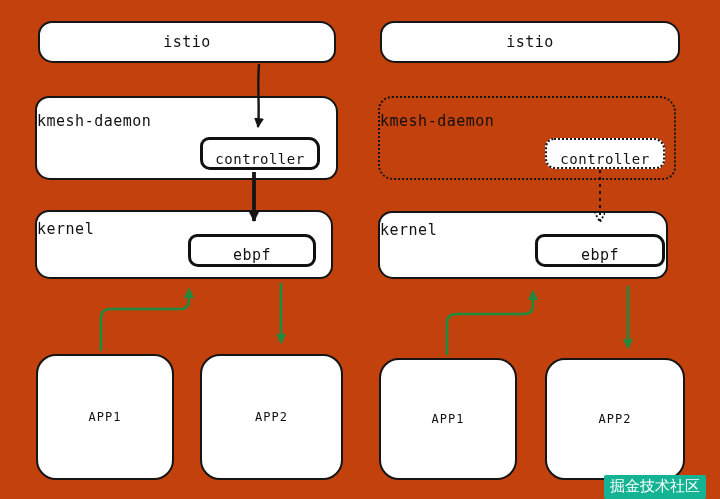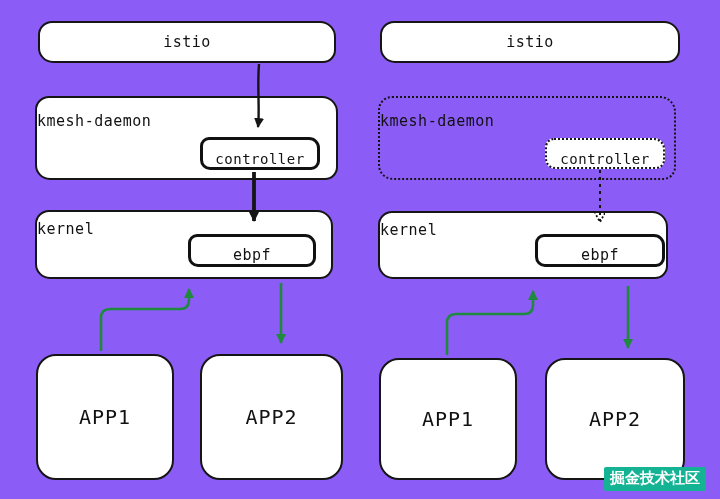--- a/index.html
+++ b/index.html
@@ -1,44 +1,44 @@
 <!DOCTYPE html>
 <html><head>
 <meta charset="utf-8">
 <style>
   * { margin:0; padding:0; box-sizing:border-box; }
   html,body { background:#ffffff; }
   body { font-family:"DejaVu Sans Mono","Liberation Mono",monospace; }
   .canvas {
     position:relative; width:720px; height:499px;
-    background:#8b5cf6; overflow:hidden;
+    background:#c2410c; overflow:hidden;
   }
   .box {
     position:absolute; background:#ffffff;
     border:2.2px solid #151515;
     border-radius:14px 16px 13px 15px;
     color:#111;
   }
   .box.dotted { border:2.4px dotted #151515; background:transparent; }
   .center { display:flex; align-items:center; justify-content:center; }
   .toplabel { text-align:left; }
   .lbl { font-size:15px; letter-spacing:.5px; color:#111; }
   .inner {
     position:absolute; background:#ffffff;
     border:3px solid #111; border-radius:9px 11px 9px 10px;
     display:flex; align-items:flex-end; justify-content:center;
   }
   .inner.dotted { border:2.4px dotted #151515; }
-  .applbl { font-size:20px; letter-spacing:1px; }
+  .applbl { font-size:12px; letter-spacing:1px; }
   svg.arrows { position:absolute; left:0; top:0; pointer-events:none; }
   .watermark {
-    position:absolute; right:14px; bottom:8px;
+    position:absolute; right:14px; bottom:0;
     display:flex; align-items:center; gap:3px;
     font-family:"DejaVu Sans","Liberation Sans",sans-serif;
-    font-size:15px; font-weight:bold; white-space:nowrap;
+    font-size:15px; font-weight:normal; white-space:nowrap;
   }
   .wm-badge {
     background:#14b394; color:#ffffff;
     padding:2px 6px 3px 6px; border-radius:2px;
   }
   .wm-text {
     color:#ffffff;
     text-shadow:0 0 2px rgba(40,40,40,.95), 0 0 4px rgba(40,40,40,.7), 1px 1px 2px rgba(40,40,40,.8);
   }
 </style>

